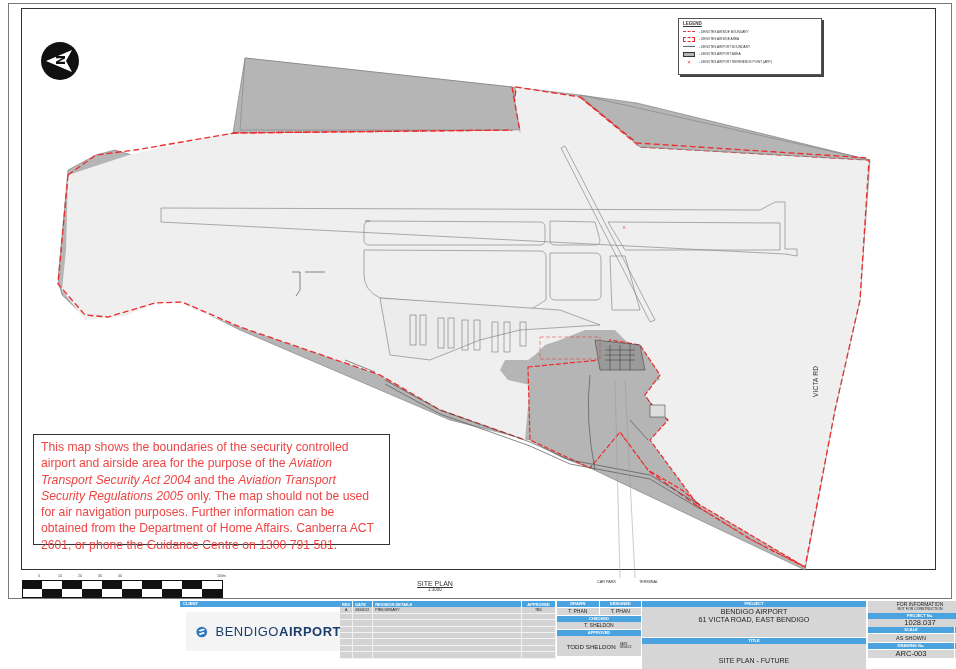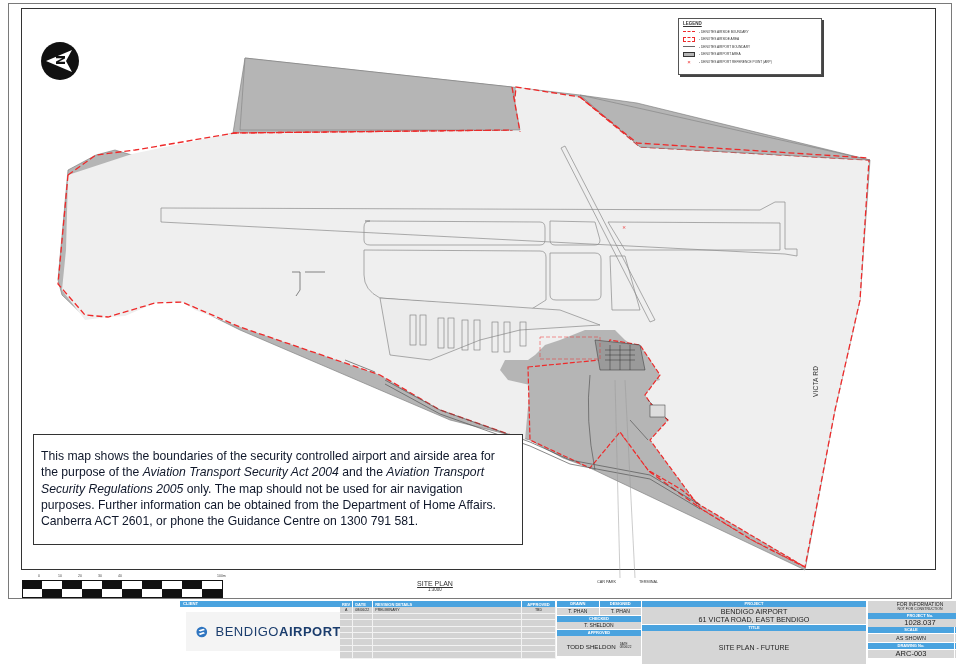--- a/index.html
+++ b/index.html
@@ -11,22 +11,22 @@
   .map-svg { position: absolute; left: 0; top: 0; width: 956px; height: 600px; }
 
   .north { position: absolute; left: 40px; top: 41px; width: 40px; height: 40px; }
 
   .legend { position: absolute; left: 678px; top: 18px; width: 144px; height: 57px; border: 1px solid #555;
             box-shadow: 2px 2px 0 #444; background: #fff; font-size: 3.2px; color: #333; padding: 2px 4px; }
   .legend .ttl { font-size: 4.5px; text-decoration: underline; margin-bottom: 2px; font-weight: bold; }
   .legend .row { display: flex; align-items: center; height: 7.5px; }
   .legend .sw { width: 12px; margin-right: 4px; display: inline-block; }
 
-  .notice { position: absolute; left: 33px; top: 434px; width: 490px; height: 111px; border: 1px solid #333; background: #fff;
-            font-size: 12.2px; line-height: 16.3px; color: #0f172a; padding: 13px 7px; }
+  .notice { position: absolute; left: 33px; top: 434px; width: 357px; height: 111px; border: 1px solid #333; background: #fff;
+            font-size: 12.2px; line-height: 16.3px; color: #ef4444; padding: 4px 7px; }
   .notice i { font-style: italic; }
 
   .scalebar { position: absolute; left: 22px; top: 580px; width: 201px; height: 18px; }
   .scale-ticks { position: absolute; left: 22px; top: 574px; width: 210px; height: 6px; font-size: 3.5px; color: #444; }
   .scale-ticks span { position: absolute; top: 0; }
 
   .site-title { position: absolute; left: 405px; top: 580px; width: 60px; text-align: center; font-size: 6.5px; color: #333; }
   .site-title .t { text-decoration: underline; font-size: 7px; }
   .site-title .s { font-size: 4.5px; }
   .lbl-small { position: absolute; font-size: 3.8px; color: #333; }
@@ -50,21 +50,21 @@
 
   .people { left: 557px; width: 84px; }
   .people .grid2 { display: grid; grid-template-columns: 1fr 1fr; gap: 1px; }
   .people .v { background: #d6d6d6; text-align: center; font-size: 5px; height: 7px; line-height: 7px; }
   .people .h2 { background: #4aa3df; color: #fff; text-align: center; font-size: 4px; height: 6px; line-height: 6px; font-weight: bold; }
   .people .appr { background: #d6d6d6; height: 20px; display: flex; align-items: center; justify-content: center; font-size: 6.2px; gap: 4px; }
   .people .appr small { font-size: 3px; line-height: 3px; }
 
   .project { left: 642px; width: 224px; }
   .project .h2 { background: #4aa3df; color: #fff; text-align: center; font-size: 4px; height: 6px; line-height: 6px; font-weight: bold; }
-  .project .pv { background: #d6d6d6; text-align: center; font-size: 7.2px; line-height: 7.8px; height: 17px; padding-top: 1px; }
+  .project .pv { background: #d6d6d6; text-align: center; font-size: 7.2px; line-height: 7.8px; height: 30px; padding-top: 1px; }
   .project .tv { background: #d6d6d6; text-align: center; font-size: 7px; height: 33px; line-height: 33px; }
 
   .info { left: 868px; width: 104px; }
   .info .for { background: #d6d6d6; text-align: center; font-size: 5px; line-height: 5px; height: 12px; padding-top: 1px; }
   .info .for small { font-size: 3.5px; display: block; }
   .info .h2 { background: #4aa3df; color: #fff; text-align: center; font-size: 4px; height: 6px; line-height: 6px; font-weight: bold; }
   .info .v { background: #d6d6d6; text-align: center; font-size: 7.5px; height: 8px; line-height: 8px; }
   .info .row2 { display: grid; grid-template-columns: 1fr 17px; gap: 1px; border-radius: 12px; }
 </style>
 </head>

